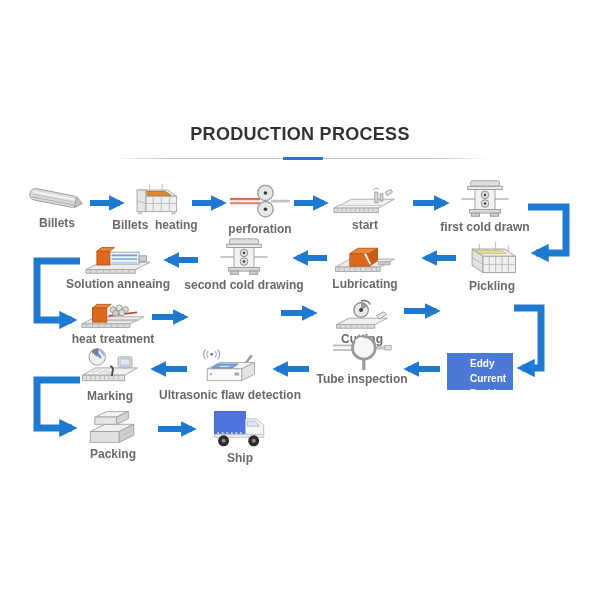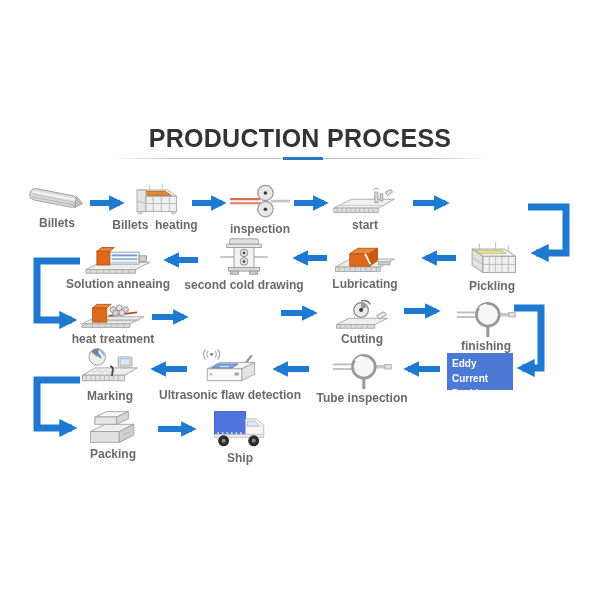--- a/index.html
+++ b/index.html
@@ -1,28 +1,28 @@
 <!DOCTYPE html>
 <html style="--arrow: #1e79d0; --title_accent: #2e75c8; --eddy_box: #4d79d6; --eddy_text: #ffffff; --truck: #4f74dd;"><head>
 <meta charset="utf-8">
 <style>
   html,body{margin:0;padding:0;background:#fff;}
   #canvas{position:relative;width:600px;height:600px;background:#ffffff;overflow:hidden;
           font-family:"Liberation Sans",sans-serif;}
   .title{position:absolute;left:0;top:124px;width:600px;text-align:center;
-         font-size:25px;font-weight:bold;color:#333;letter-spacing:.3px;}
+         font-size:18px;font-weight:bold;color:#333;letter-spacing:.3px;}
   .title-underline{position:absolute;left:112px;top:158px;width:378px;height:1px;
          background:linear-gradient(to right,rgba(190,190,190,0),#c4c4c4 15%,#c4c4c4 85%,rgba(190,190,190,0));}
   .underline-accent{position:absolute;left:171px;top:-1px;width:40px;height:3px;
          background:var(--title_accent,#2e75c8);}
   .node{position:absolute;display:flex;flex-direction:column;align-items:center;}
   .node .label{font-size:12px;font-weight:bold;color:#6a6a6a;white-space:pre;margin-top:2px;line-height:12px;}
   .eddy-box{position:absolute;left:447px;top:353px;width:66px;height:37px;box-sizing:border-box;
          background:var(--eddy_box,#4d79d6);color:var(--eddy_text,#fff);
-         font-size:10px;font-weight:bold;line-height:15px;padding:3px 0 0 5px;}
+         font-size:10px;font-weight:bold;line-height:15px;padding:3px 0 0 23px;}
   svg.arrows{position:absolute;left:0;top:0;pointer-events:none;}
   .arrow{stroke:var(--arrow,#1e79d0);fill:none;}
   #ah path{fill:var(--arrow,#1e79d0);}
   .icon{display:block;}
 </style>
 </head>
 <body>
 
 <div id="canvas">
 
@@ -97,21 +97,21 @@
   <div class="node" style="left:213px;top:183px;width:94px">
     <svg class="icon" width="64" height="38" viewBox="0 0 70 42">
       <rect x="2" y="16.5" width="33" height="2.6" fill="#dd6b52"></rect>
       <rect x="2" y="21" width="33" height="2.6" fill="#e38a74"></rect>
       <line x1="47" y1="20" x2="68" y2="20" stroke="#c3c3c3" stroke-width="3"></line>
       <circle cx="41" cy="11" r="8.5" fill="#e8e8e8" stroke="#9a9a9a" stroke-width="1.4"></circle>
       <circle cx="41" cy="29" r="8.5" fill="#e8e8e8" stroke="#9a9a9a" stroke-width="1.4"></circle>
       <circle cx="41" cy="11" r="2" fill="#3c3c3c"></circle>
       <circle cx="41" cy="29" r="2" fill="#3c3c3c"></circle>
     </svg>
-    <div class="label">inspection</div>
+    <div class="label">perforation</div>
   </div>
 
   <div class="node" style="left:323px;top:185px;width:84px">
     <svg class="icon" width="68" height="32" viewBox="0 0 74 36">
       <path d="M2 26 L52 26 L70 16 L22 16 Z" fill="#f1f1f1" stroke="#a5a5a5"></path>
       <path d="M2 26 L52 26 L52 31 L2 31 Z" fill="#dedede" stroke="#a5a5a5"></path>
       <g stroke="#b5b5b5">
           <line x1="6" y1="26" x2="6" y2="31"></line>
           <line x1="11" y1="26" x2="11" y2="31"></line>
           <line x1="16" y1="26" x2="16" y2="31"></line>
@@ -124,20 +124,36 @@
         </g>
       <line x1="8" y1="23" x2="56" y2="23" stroke="#c5c5c5"></line>
       <rect x="48" y="8" width="3.5" height="12" fill="#d8d8d8" stroke="#9a9a9a"></rect>
       <rect x="54" y="10" width="3" height="8" fill="#d8d8d8" stroke="#9a9a9a"></rect>
       <path d="M60 8 l6 -3 l2 3 l-6 4 Z" fill="#e2e2e2" stroke="#9a9a9a"></path>
       <path d="M46 6 q3 -4 7 -1" fill="none" stroke="#9a9a9a"></path>
     </svg>
     <div class="label">start</div>
   </div>
 
+  <div class="node" style="left:433px;top:179px;width:104px">
+    <svg class="icon" width="52" height="40" viewBox="0 0 56 44">
+      <line x1="2" y1="22" x2="54" y2="22" stroke="#c8c8c8" stroke-width="2.4"></line>
+      <rect x="12" y="2" width="32" height="6" rx="2" fill="#dfdfdf" stroke="#9a9a9a"></rect>
+      <rect x="9" y="8" width="38" height="3.5" fill="#e9e9e9" stroke="#9a9a9a"></rect>
+      <rect x="17" y="11.5" width="22" height="22" fill="#f2f2f2" stroke="#9a9a9a"></rect>
+      <circle cx="28" cy="17.5" r="4.2" fill="#e0e0e0" stroke="#8a8a8a"></circle>
+      <circle cx="28" cy="27" r="4.2" fill="#e0e0e0" stroke="#8a8a8a"></circle>
+      <circle cx="28" cy="17.5" r="1.4" fill="#3c3c3c"></circle>
+      <circle cx="28" cy="27" r="1.4" fill="#3c3c3c"></circle>
+      <rect x="11" y="33.5" width="34" height="4" fill="#dadada" stroke="#9a9a9a"></rect>
+      <rect x="13" y="37.5" width="9" height="3.5" fill="#cecece" stroke="#9a9a9a"></rect>
+      <rect x="34" y="37.5" width="9" height="3.5" fill="#cecece" stroke="#9a9a9a"></rect>
+    </svg>
+    <div class="label">first cold drawn</div>
+  </div>
 
   <div class="node" style="left:450px;top:240px;width:84px">
     <svg class="icon" width="62" height="38" viewBox="0 0 68 42">
       <line x1="20" y1="4" x2="20" y2="12" stroke="#b5b5b5"></line>
       <line x1="38" y1="2" x2="38" y2="10" stroke="#b5b5b5"></line>
       <line x1="52" y1="6" x2="52" y2="14" stroke="#b5b5b5"></line>
       <path d="M12 10 L48 10 L60 18 L24 18 Z" fill="#f4f4f4" stroke="#9a9a9a"></path>
       <path d="M15 11.5 L45 11.5 L50 15 L20 15 Z" fill="#e3dd9a" stroke="#c9c27a"></path>
       <path d="M12 10 L24 18 L24 36 L12 28 Z" fill="#e2e2e2" stroke="#9a9a9a"></path>
       <path d="M24 18 L60 18 L60 36 L24 36 Z" fill="#efefef" stroke="#9a9a9a"></path>
@@ -258,39 +274,27 @@
         </g>
       <path d="M50 18 l8 -4 l3 3 l-8 5 Z" fill="#e6e6e6" stroke="#9a9a9a"></path>
       <circle cx="33" cy="12" r="8" fill="#e9e9e9" stroke="#848484" stroke-width="1.3"></circle>
       <path d="M33 4 a8 8 0 0 1 7 4 l-7 4 Z" fill="#9a9a9a"></path>
       <circle cx="33" cy="12" r="2.2" fill="#3c3c3c"></circle>
       <path d="M33 2 q7 -2 10 4" fill="none" stroke="#777" stroke-width="1.6"></path>
     </svg>
     <div class="label">Cutting</div>
   </div>
 
-  <div class="node" style="left:444px;top:296px;width:84px">
-    <svg class="icon" width="62" height="42" viewBox="0 0 68 46">
-      <line x1="2" y1="18" x2="24" y2="18" stroke="#bcbcbc" stroke-width="2"></line>
-      <line x1="2" y1="23" x2="24" y2="23" stroke="#bcbcbc" stroke-width="2"></line>
-      <line x1="48" y1="20.5" x2="60" y2="20.5" stroke="#c8c8c8" stroke-width="4"></line>
-      <rect x="59" y="18" width="7" height="5" fill="#e2e2e2" stroke="#ababab"></rect>
-      <circle cx="36" cy="20.5" r="12.5" fill="#f6f6f6" stroke="#9a9a9a" stroke-width="3"></circle>
-      <path d="M27 14 a11 11 0 0 1 8 -4" fill="none" stroke="#ffffff" stroke-width="2.4"></path>
-      <line x1="36" y1="33.5" x2="36" y2="45" stroke="#9a9a9a" stroke-width="3.4"></line>
-    </svg>
-    <div class="label">finishing</div>
-  </div>
 
   <div class="eddy-box">
     <div>Eddy Current</div>
     <div>Packing</div>
   </div>
 
-  <div class="node" style="left:305px;top:348px;width:114px">
+  <div class="node" style="left:305px;top:329px;width:114px">
     <svg class="icon" width="62" height="42" viewBox="0 0 68 46">
       <line x1="2" y1="18" x2="24" y2="18" stroke="#bcbcbc" stroke-width="2"></line>
       <line x1="2" y1="23" x2="24" y2="23" stroke="#bcbcbc" stroke-width="2"></line>
       <line x1="48" y1="20.5" x2="60" y2="20.5" stroke="#c8c8c8" stroke-width="4"></line>
       <rect x="59" y="18" width="7" height="5" fill="#e2e2e2" stroke="#ababab"></rect>
       <circle cx="36" cy="20.5" r="12.5" fill="#f6f6f6" stroke="#9a9a9a" stroke-width="3"></circle>
       <path d="M27 14 a11 11 0 0 1 8 -4" fill="none" stroke="#ffffff" stroke-width="2.4"></path>
       <line x1="36" y1="33.5" x2="36" y2="45" stroke="#9a9a9a" stroke-width="3.4"></line>
     </svg>
     <div class="label">Tube inspection</div>

